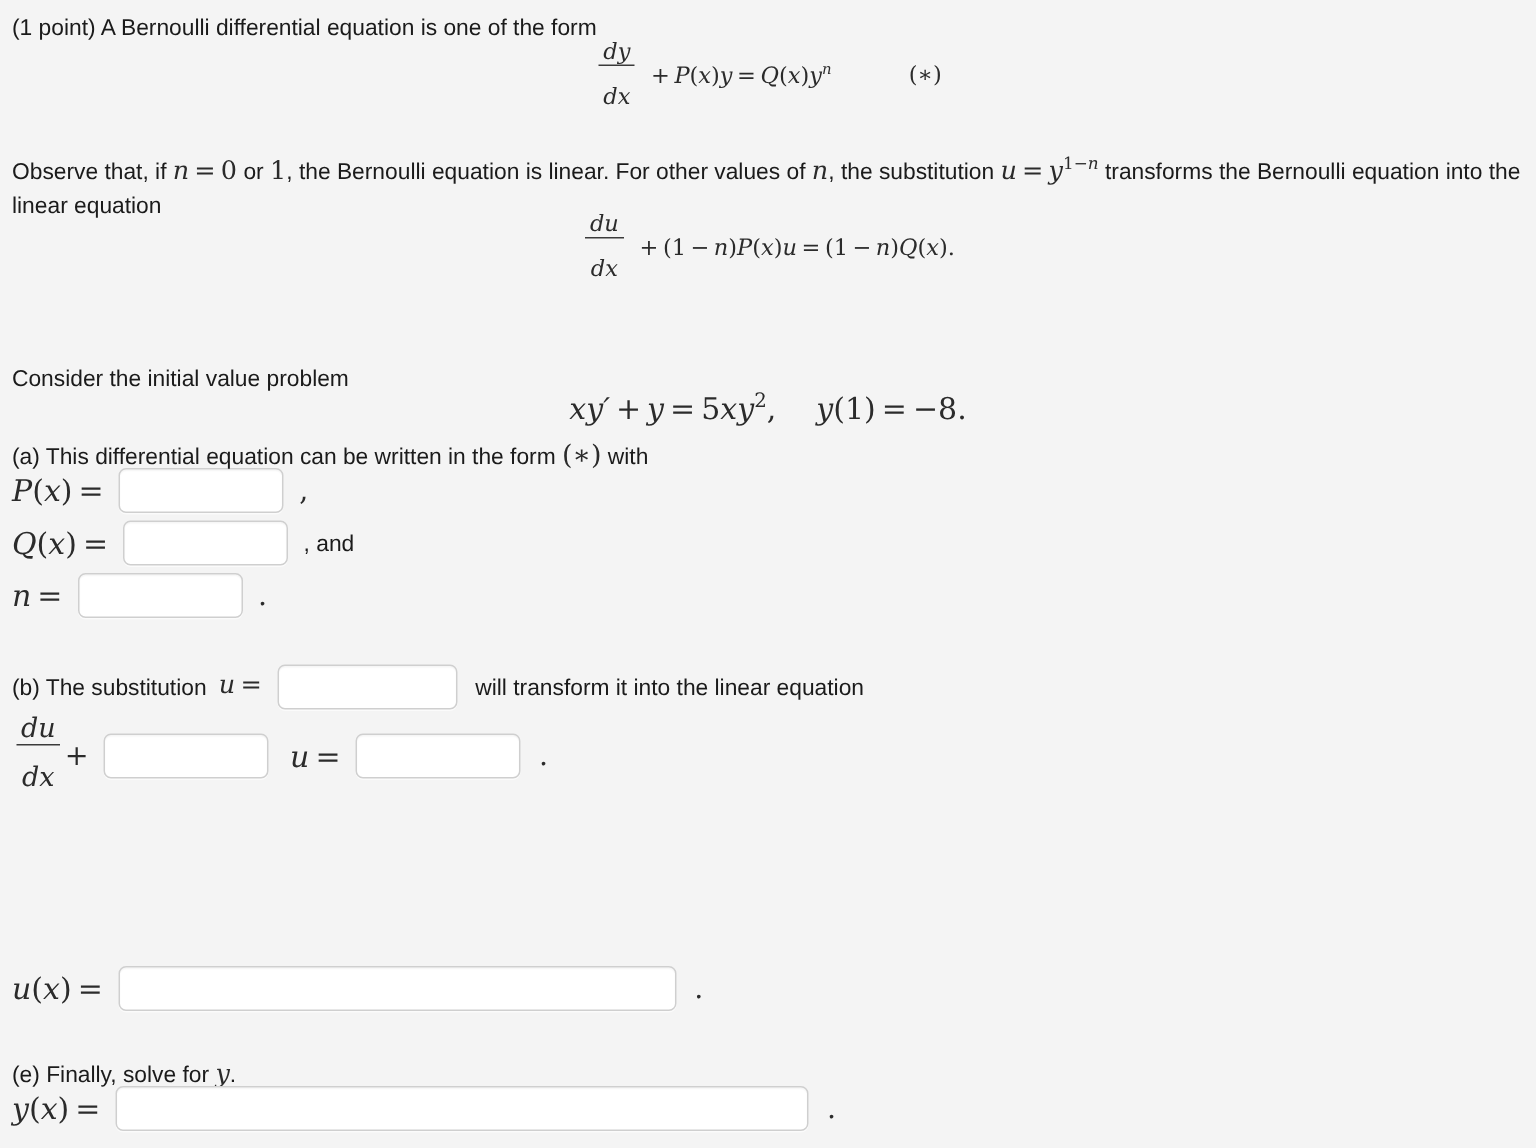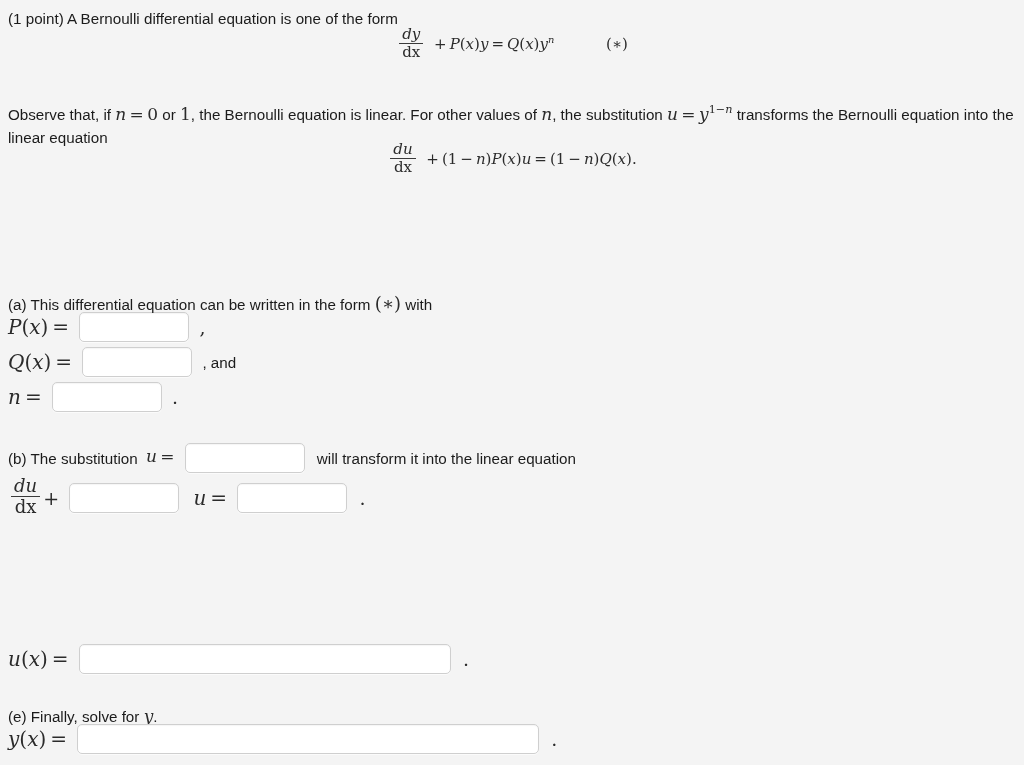--- a/index.html
+++ b/index.html
@@ -56,21 +56,21 @@
   .frac {
     display: inline-block;
     vertical-align: middle;
     text-align: center;
     line-height: 1.02;
     margin: 0 3px;
     position: relative;
     top: -1px;
   }
   .frac .numer { display: block; padding: 0 3px 1px 3px; font-style: italic; }
-  .frac .denom { display: block; padding: 1px 3px 0 3px; border-top: 1.2px solid #3a3a3a; }
+  .frac .denom { display: block; padding: 13px 3px 0 3px; border-top: 1.2px solid #3a3a3a; font-style: italic; }
   .frac.small { font-size: 18px; }
 
   
   .line { position: absolute; white-space: nowrap; }
 
   
   .ansbox {
     display: inline-block;
     background: #ffffff;
     border: 1px solid #cfcfcf;
@@ -149,21 +149,31 @@
   <div class="line display-eq" style="left:0px; top:143px; width:1024px; text-align:center;">
     <span class="frac">
       <span class="numer">du</span>
       <span class="denom">dx</span>
     </span>
     <span>
       <span style="font-style:normal;"> + (1 − </span><span style="font-style:italic;">n</span><span style="font-style:normal;">)</span><span style="font-style:italic;">P</span><span style="font-style:normal;">(</span><span style="font-style:italic;">x</span><span style="font-style:normal;">)</span><span style="font-style:italic;">u</span><span style="font-style:normal;"> = (1 − </span><span style="font-style:italic;">n</span><span style="font-style:normal;">)</span><span style="font-style:italic;">Q</span><span style="font-style:normal;">(</span><span style="font-style:italic;">x</span><span style="font-style:normal;">).</span>
     </span>
   </div>
 
-
+  <div class="line prose" style="left:8px; top:242px;">
+    <span>Consider the initial value problem</span>
+  </div>
+
+  <div class="line display-eq" style="left:0px; top:260px; width:1024px; text-align:center; font-size:20px;">
+    <span>
+      <i>xy</i><span style="font-style:italic;">′</span><span style="font-style:normal;"> + </span><i>y</i><span style="font-style:normal;"> = 5</span><i>xy</i><sup class="exp" style="font-style:normal;">2</sup><span style="font-style:normal;">,</span>
+      <span style="display:inline-block;width:14px;"></span>
+      <i>y</i><span style="font-style:normal;">(1) = −8.</span>
+    </span>
+  </div>
 
   <div class="line" style="left:8px; top:312px;">
     <span class="lbl"><i>P</i>(<i>x</i>) =</span>
     <input class="ansbox" style="width: 110px; margin-left: 6px;" type="text" value="">
     <span class="comma" style="margin-left:6px;">,</span>
   </div>
 
   <div class="line prose" style="left:8px; top:291px;">
     <span>(a) This differential equation can be written in the form</span>
     <span class="math-inline" style="font-size:18px;">(∗)</span>

